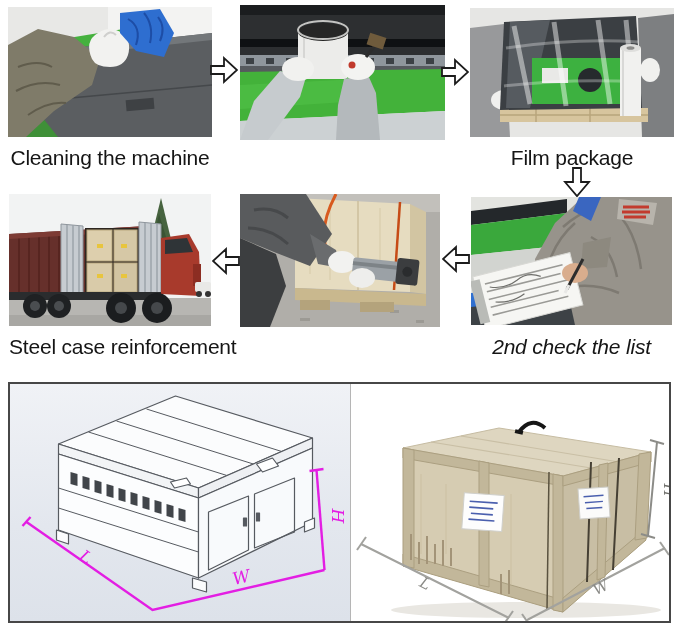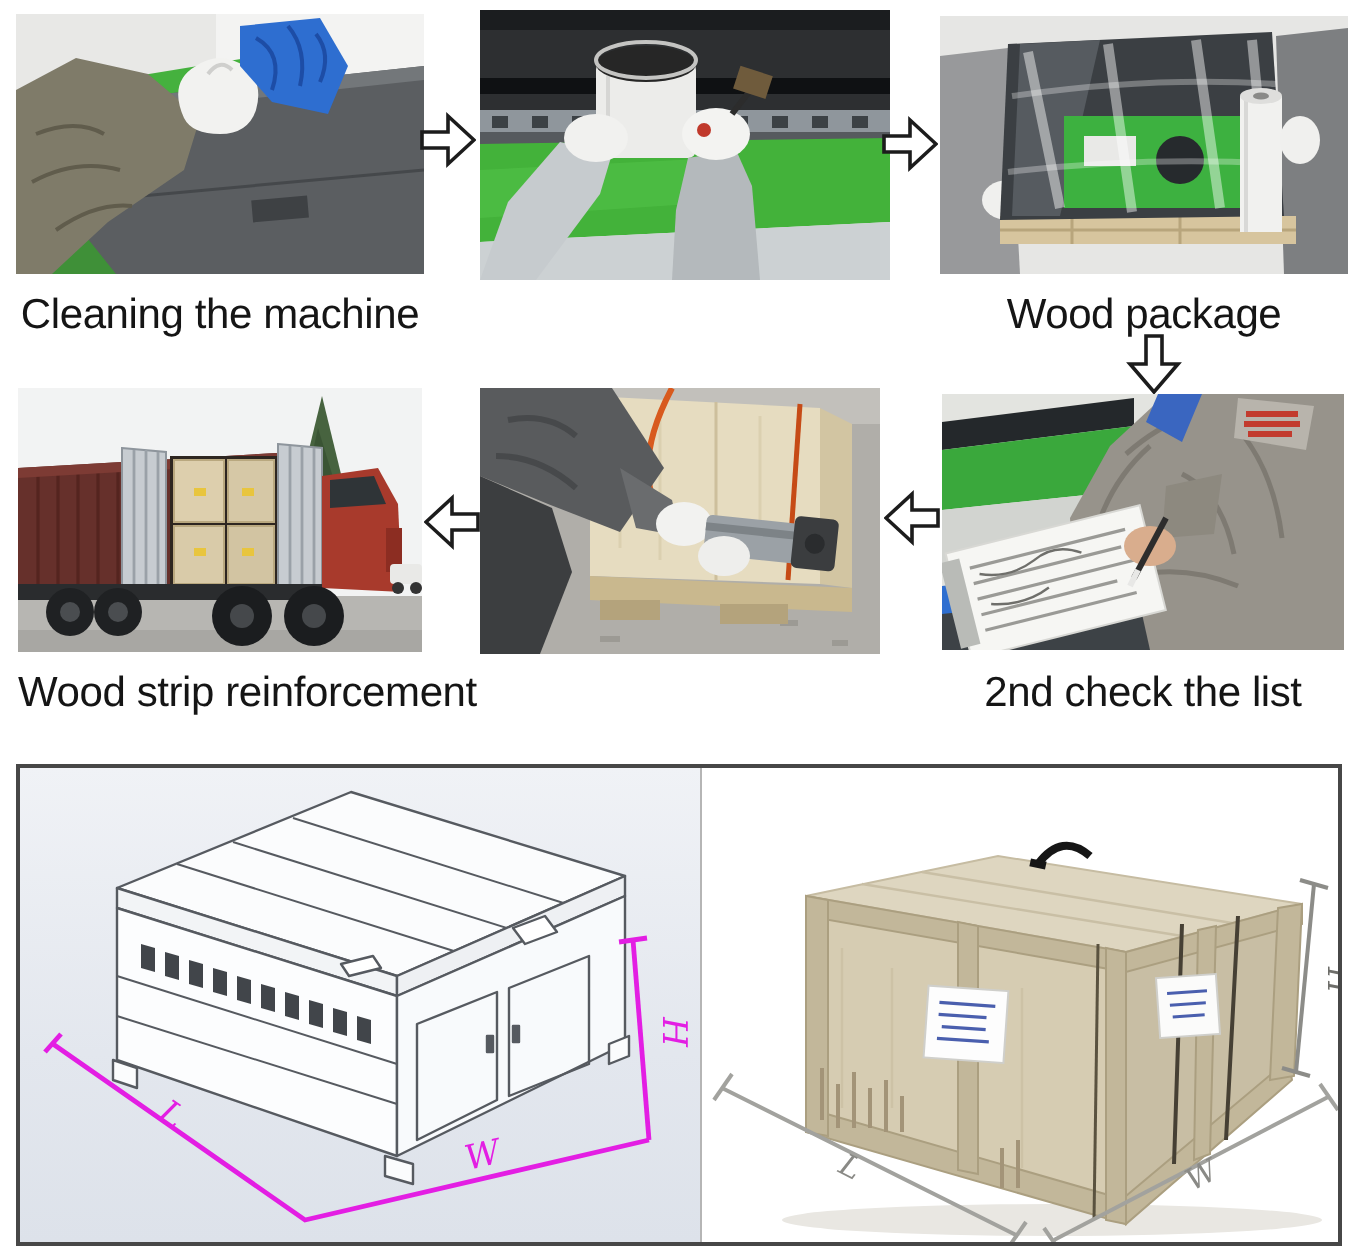--- a/index.html
+++ b/index.html
@@ -119,21 +119,21 @@
       <path d="M36,40 q70,-10 132,-6 M34,78 q70,-8 136,-4" stroke="rgba(255,255,255,0.3)" stroke-width="3" fill="none"></path>
       <rect x="150" y="40" width="21" height="68" fill="#f1f1ef"></rect>
       <path d="M153,40 v68" stroke="#d8d8d6" stroke-width="2"></path>
       <ellipse cx="160.5" cy="40" rx="10.5" ry="4" fill="#dededc"></ellipse>
       <ellipse cx="160.5" cy="40" rx="4" ry="1.8" fill="#8a8a88"></ellipse>
       <ellipse cx="180" cy="62" rx="10" ry="12" fill="#f0f0ee"></ellipse>
     </svg>
   </figure>
 
   <div class="caption" style="left:8px;top:146px;width:204px;">Cleaning the machine</div>
-  <div class="caption" style="left:470px;top:146px;width:204px;">Wood package</div>
+  <div class="caption" style="left:470px;top:146px;width:204px;">Film package</div>
 
   <div class="arrow" style="left:562px;top:167px;width:30px;height:31px;">
     <svg viewBox="0 0 30 31">
       <polygon points="11,1 19,1 19,15 27,15 15,29 3,15 11,15" fill="#ffffff" stroke="#1c1c1c" stroke-width="1.8"></polygon>
     </svg>
   </div>
 
   <figure class="photo" style="left:9px;top:194px;width:202px;height:132px;margin:0;">
     <svg viewBox="0 0 202 132">
       <rect width="202" height="132" fill="#f2f3f3"></rect>
@@ -258,22 +258,22 @@
         <path d="M16,76 h80 M16,84 h76 M16,92 h82 M16,100 h70 M16,108 h78" stroke="#9a9a96" stroke-width="1.6"></path>
         <path d="M20,80 q14,6 28,0 q12,-6 24,2 M22,96 q16,5 30,-1" stroke="#6f6f6b" stroke-width="1.2" fill="none"></path>
       </g>
       <polygon points="112,46 140,40 136,70 110,72" fill="#8d897f"></polygon>
       <ellipse cx="104" cy="76" rx="13" ry="10" fill="#d9ad8d"></ellipse>
       <line x1="96" y1="92" x2="112" y2="62" stroke="#2d2d2d" stroke-width="3"></line>
       <line x1="94" y1="96" x2="98" y2="88" stroke="#e8e8e6" stroke-width="3"></line>
     </svg>
   </figure>
 
-  <div class="caption" style="left:9px;top:335px;width:202px;">Wood strip reinforcement</div>
-  <div class="caption" style="left:471px;top:335px;width:201px;">2nd check the list</div>
+  <div class="caption" style="left:9px;top:335px;width:202px;">Steel case reinforcement</div>
+  <div class="caption" style="left:471px;top:335px;width:201px;font-style:italic;">2nd check the list</div>
 
   <div class="package-box">
 
     <div class="pane pane-drawing">
       <svg viewBox="0 0 339 237">
         <g stroke="#565a60" stroke-width="1.2" stroke-linejoin="round">
           <polygon points="48,60 165,12 302,54 188,104" fill="#fbfcfd"></polygon>
           <line x1="78" y1="48" x2="218" y2="92" stroke-width="1"></line>
           <line x1="106" y1="37" x2="246" y2="81" stroke-width="1"></line>
           <line x1="136" y1="25" x2="276" y2="69" stroke-width="1"></line>

